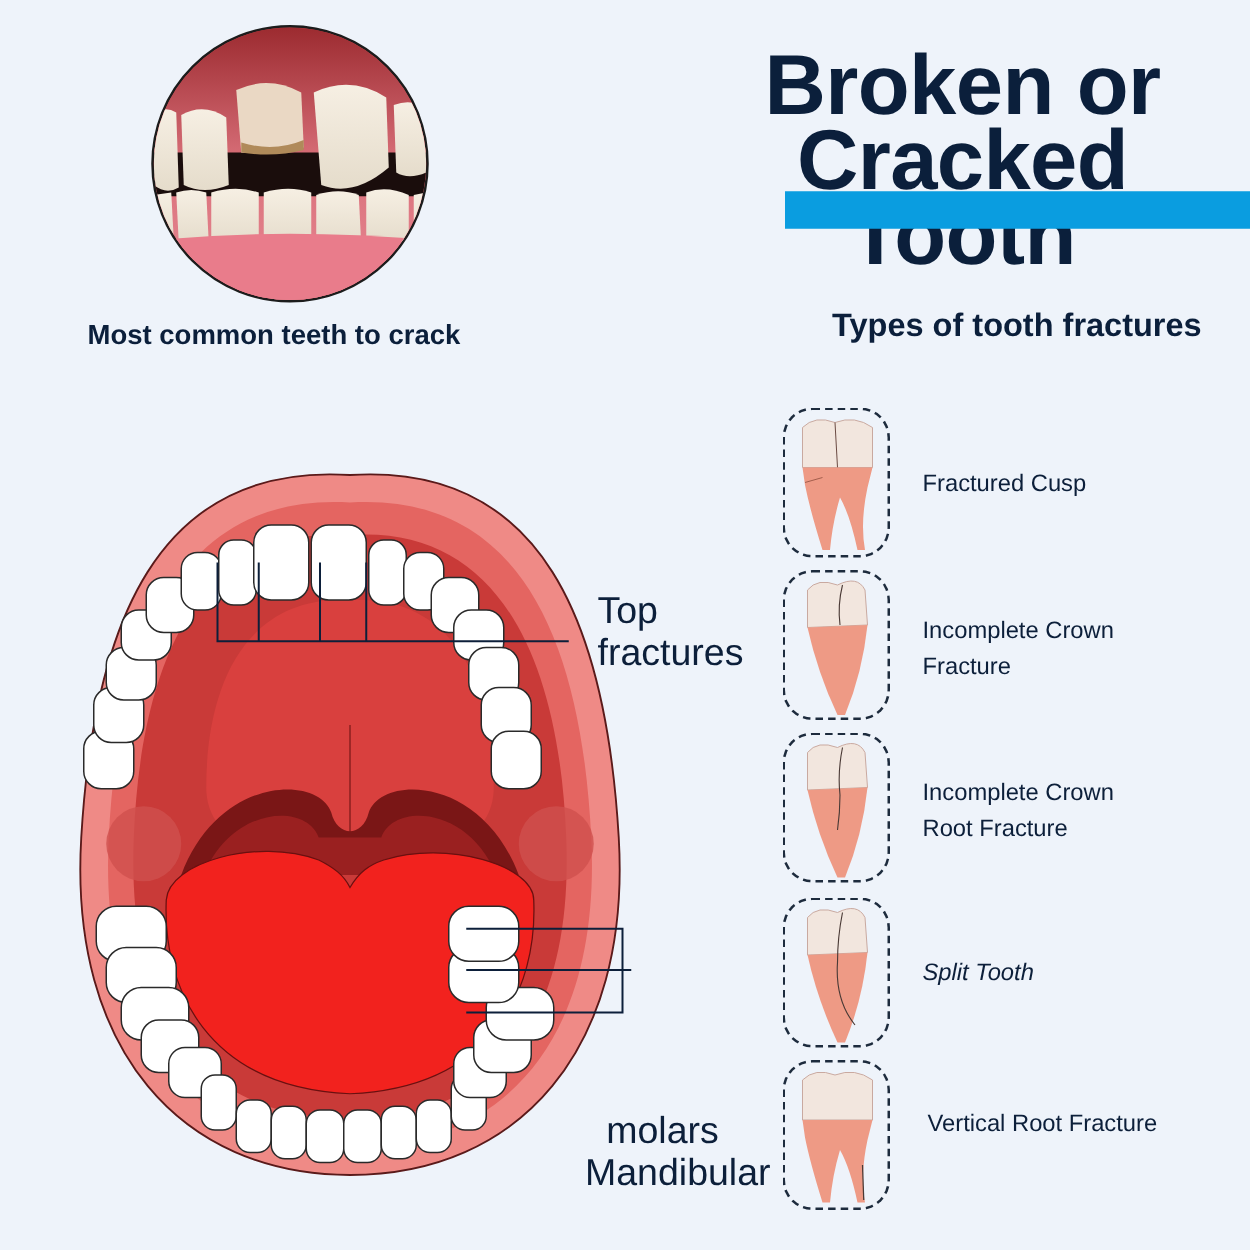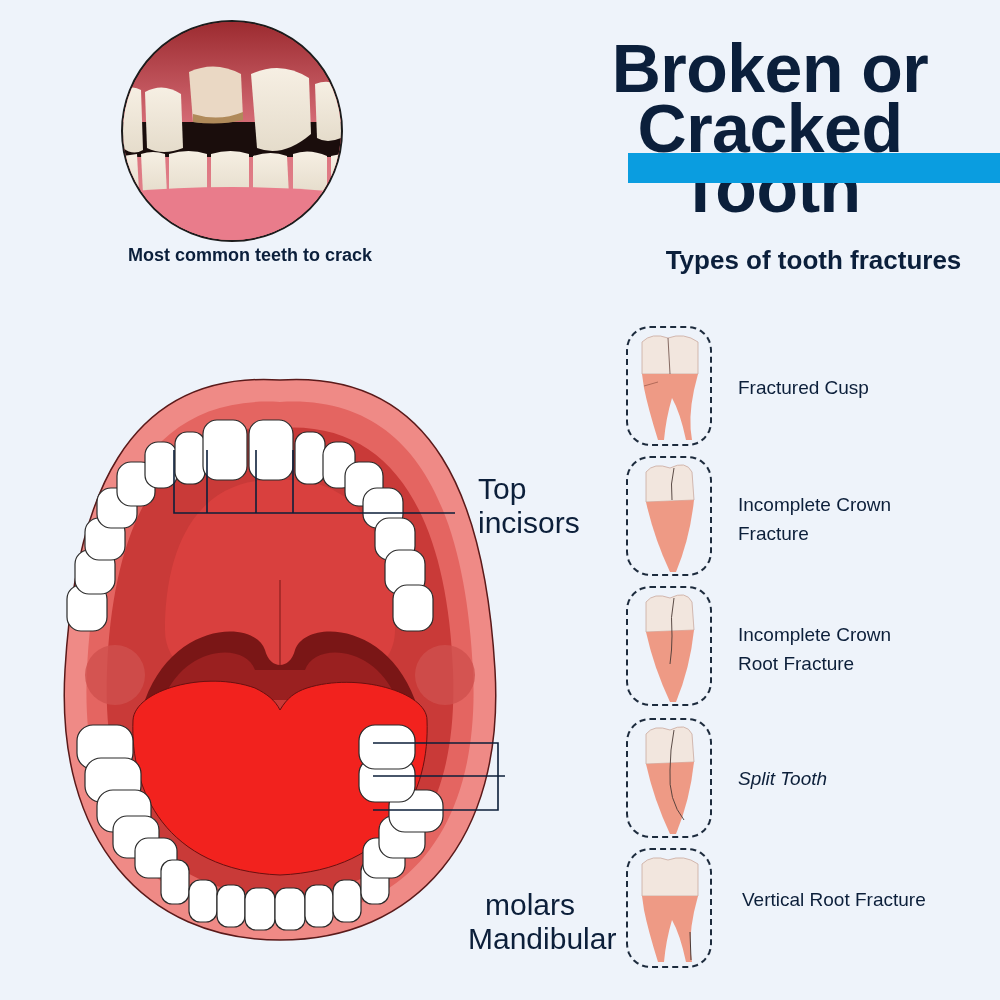--- a/index.html
+++ b/index.html
@@ -16,22 +16,22 @@
       letter-spacing: -0.5px;
     }
     .title-bar {
       left: 628px; top: 153px; width: 372px; height: 30px; background: #0a9de0;
     }
     .photo {
       left: 121px; top: 20px; width: 218px; height: 218px; border-radius: 50%;
       border: 2px solid #1c1c1c; overflow: hidden; background: #c2474a;
     }
     .caption-left {
-      left: 70px; top: 235px; width: 360px; text-align: center;
-      font-weight: 700; font-size: 18px; line-height: 40px; color: #0b1f3b;
+      left: 70px; top: 248px; width: 360px; 
+      font-weight: 700; font-size: 22px; line-height: 40px; color: #0b1f3b;
     }
     .caption-right {
       left: 641px; top: 240px; width: 345px; text-align: center;
       font-weight: 700; font-size: 26px; line-height: 40px; color: #0b1f3b;
     }
     .mouth { left: 55px; top: 370px; width: 450px; height: 580px; }
     .label {
       font-size: 30px; line-height: 34px; color: #0c1f3a;
     }
     .label-top { left: 478px; top: 472px; }
@@ -164,21 +164,21 @@
 
     <g stroke="#0c1f3a" stroke-width="1.6" fill="none">
       <polyline points="318,373 443,373 443,440 318,440"></polyline>
       <polyline points="318,406 475,406 475,520"></polyline>
     </g>
   </svg>
 </div>
 
 <div class="abs label label-top">
   <div>Top</div>
-  <div>incisors</div>
+  <div>fractures</div>
 </div>
 <div class="abs label label-bottom">
   <div>molars</div>
   <div>Mandibular</div>
 </div>
 
 <div class="abs frac-row" style="top:326px;text-align:right;">
   <div class="frac-box">
     <svg width="82" height="116" viewBox="0 0 82 116">
       <path d="M14 14 Q24 4 40 10 Q56 4 70 14 L70 46 L14 46Z" fill="#f2e6de" stroke="#c9a9a0" stroke-width="0.8"></path>

